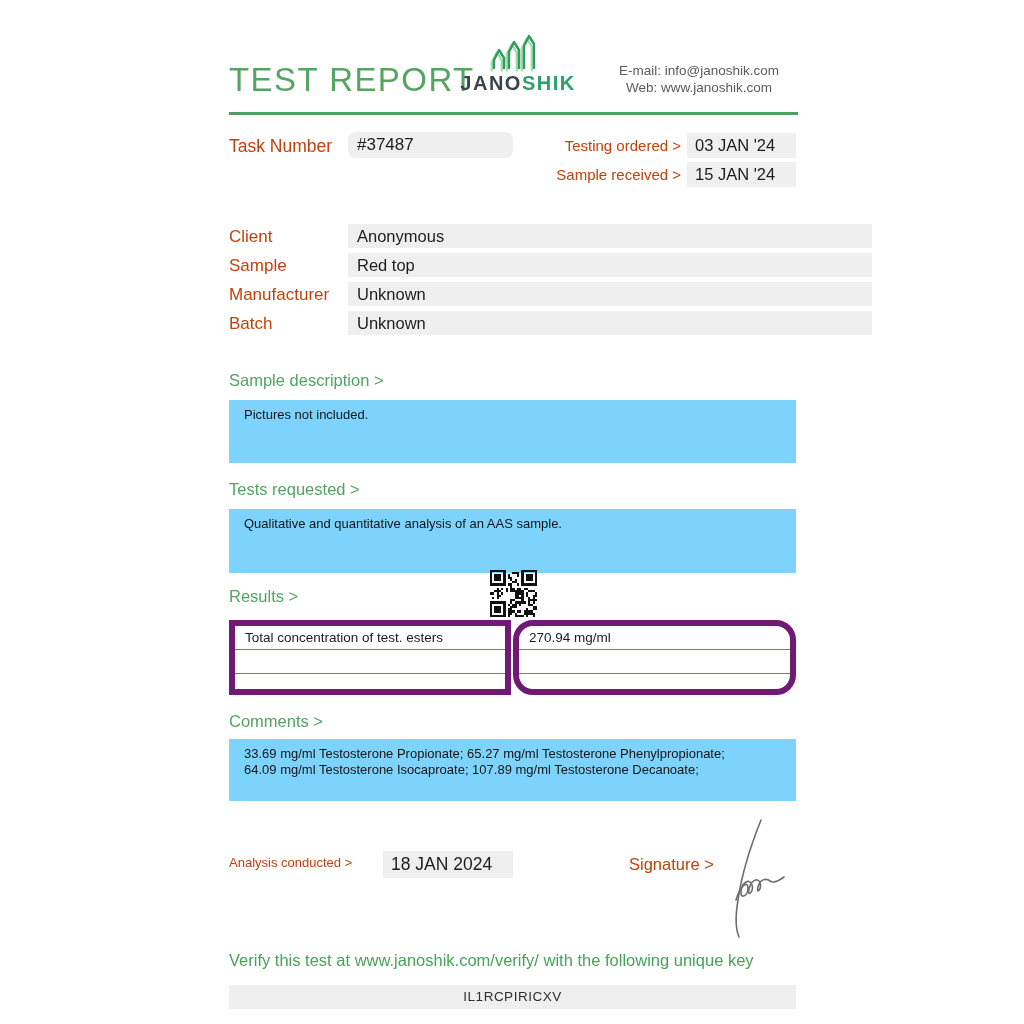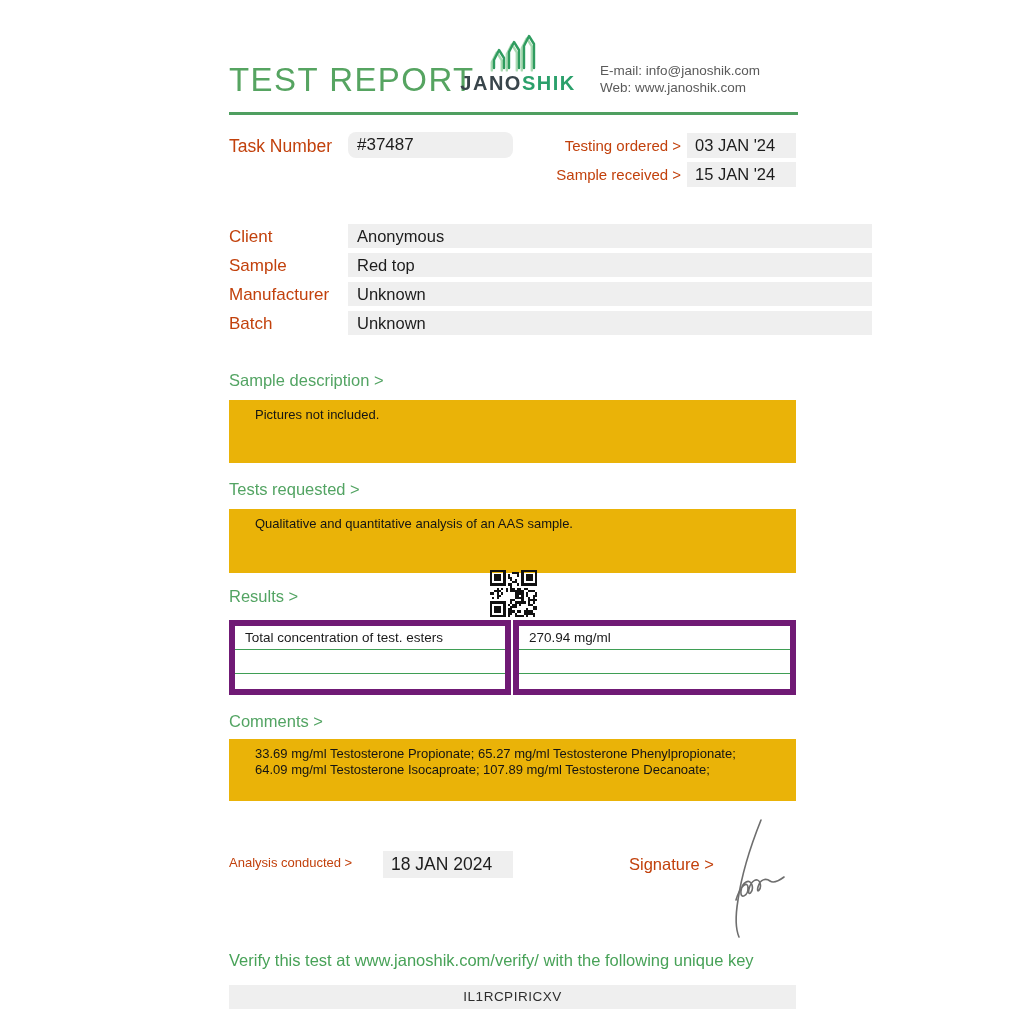--- a/index.html
+++ b/index.html
@@ -16,21 +16,21 @@
     letter-spacing:1.5px; transform:scaleX(0.97); transform-origin:left top; white-space:nowrap;
   }
   .logo-icon { left:487px; top:32px; width:56px; height:40px; }
   .logo-text {
     left:460px; top:72px; width:116px; text-align:center; font-size:20px; font-weight:700;
     letter-spacing:1.5px; white-space:nowrap;
   }
   .logo-text .dark { color:#39454b; }
   .logo-text .green { color:#2ba06b; }
   .contact {
-    left:600px; top:62px; width:198px; text-align:left; font-size:13.5px;
+    left:600px; top:62px; width:198px; text-align:center; font-size:13.5px;
     color:#5a5a5a; line-height:17px;
   }
   .hr { left:229px; top:112px; width:569px; height:3px; background:#4f9f60; }
 
   
   .glabel { color:#c2410c; white-space:nowrap; }
   .field-box { background:#efefef; }
   .value-text { color:#1d1d1d; }
 
   
@@ -40,21 +40,21 @@
   .date-label-2 { left:530px; top:166px; width:151px; text-align:right; font-size:15px; }
   .date-box-1 { left:687px; top:133px; width:109px; height:25px; line-height:25px; padding-left:8px; font-size:16.5px; }
   .date-box-2 { left:687px; top:162px; width:109px; height:25px; line-height:25px; padding-left:8px; font-size:16.5px; }
 
   
   .info-label { font-size:17px; }
   .info-box { left:348px; width:524px; height:24px; line-height:24px; padding-left:9px; font-size:16.5px; }
 
   
   .sec-label { font-size:16.5px; color:#53a463; }
-  .sec-box { left:229px; width:567px; background:#eab308; font-size:13px; color:#141414; padding:7px 26px; line-height:16px; }
+  .sec-box { left:229px; width:567px; background:#7dd3fc; font-size:13px; color:#141414; padding:7px 15px; line-height:16px; }
 
   
   .tbl-col { border:6px solid #701a75; background:#fff; }
   .tbl-row { height:24px; line-height:23px; font-size:13.5px; padding-left:10px; color:#1a1a1a; overflow:hidden; }
   .tbl-row.b { border-bottom:1px solid #3f9e55; }
 
   
   .analysis-label { left:229px; top:855px; font-size:13px; }
   .analysis-box { left:383px; top:851px; width:130px; height:27px; line-height:27px; padding-left:8px; font-size:17.5px; }
   .signature-label { left:629px; top:855px; font-size:16.5px; }
@@ -348,21 +348,21 @@
       <rect x="14" y="20" width="1" height="1" fill="#111"></rect>
       <rect x="16" y="20" width="1" height="1" fill="#111"></rect>
       <rect x="19" y="20" width="1" height="1" fill="#111"></rect>
     </svg>
 
   <div class="abs tbl-col" style="left:229px; top:620px; width:282px; height:75px;">
     <div class="tbl-row b">Total concentration of test. esters</div>
     <div class="tbl-row b"></div>
     <div class="tbl-row"></div>
   </div>
-  <div class="abs tbl-col" style="left:513px; top:620px; width:283px; height:75px;">
+  <div class="abs tbl-col" style="left:513px; top:620px; width:283px; height:75px;border-radius:20px;">
     <div class="tbl-row b">270.94 mg/ml</div>
     <div class="tbl-row b"></div>
     <div class="tbl-row"></div>
   </div>
 
   <div class="abs sec-label" style="left:229px; top:712px;">Comments &gt;</div>
   <div class="abs sec-box" style="top:739px; height:62px; padding-right:45px;">
     <span>33.69 mg/ml Testosterone Propionate; 65.27 mg/ml Testosterone Phenylpropionate; 64.09 mg/ml Testosterone Isocaproate; 107.89 mg/ml Testosterone Decanoate;</span>
   </div>
 

